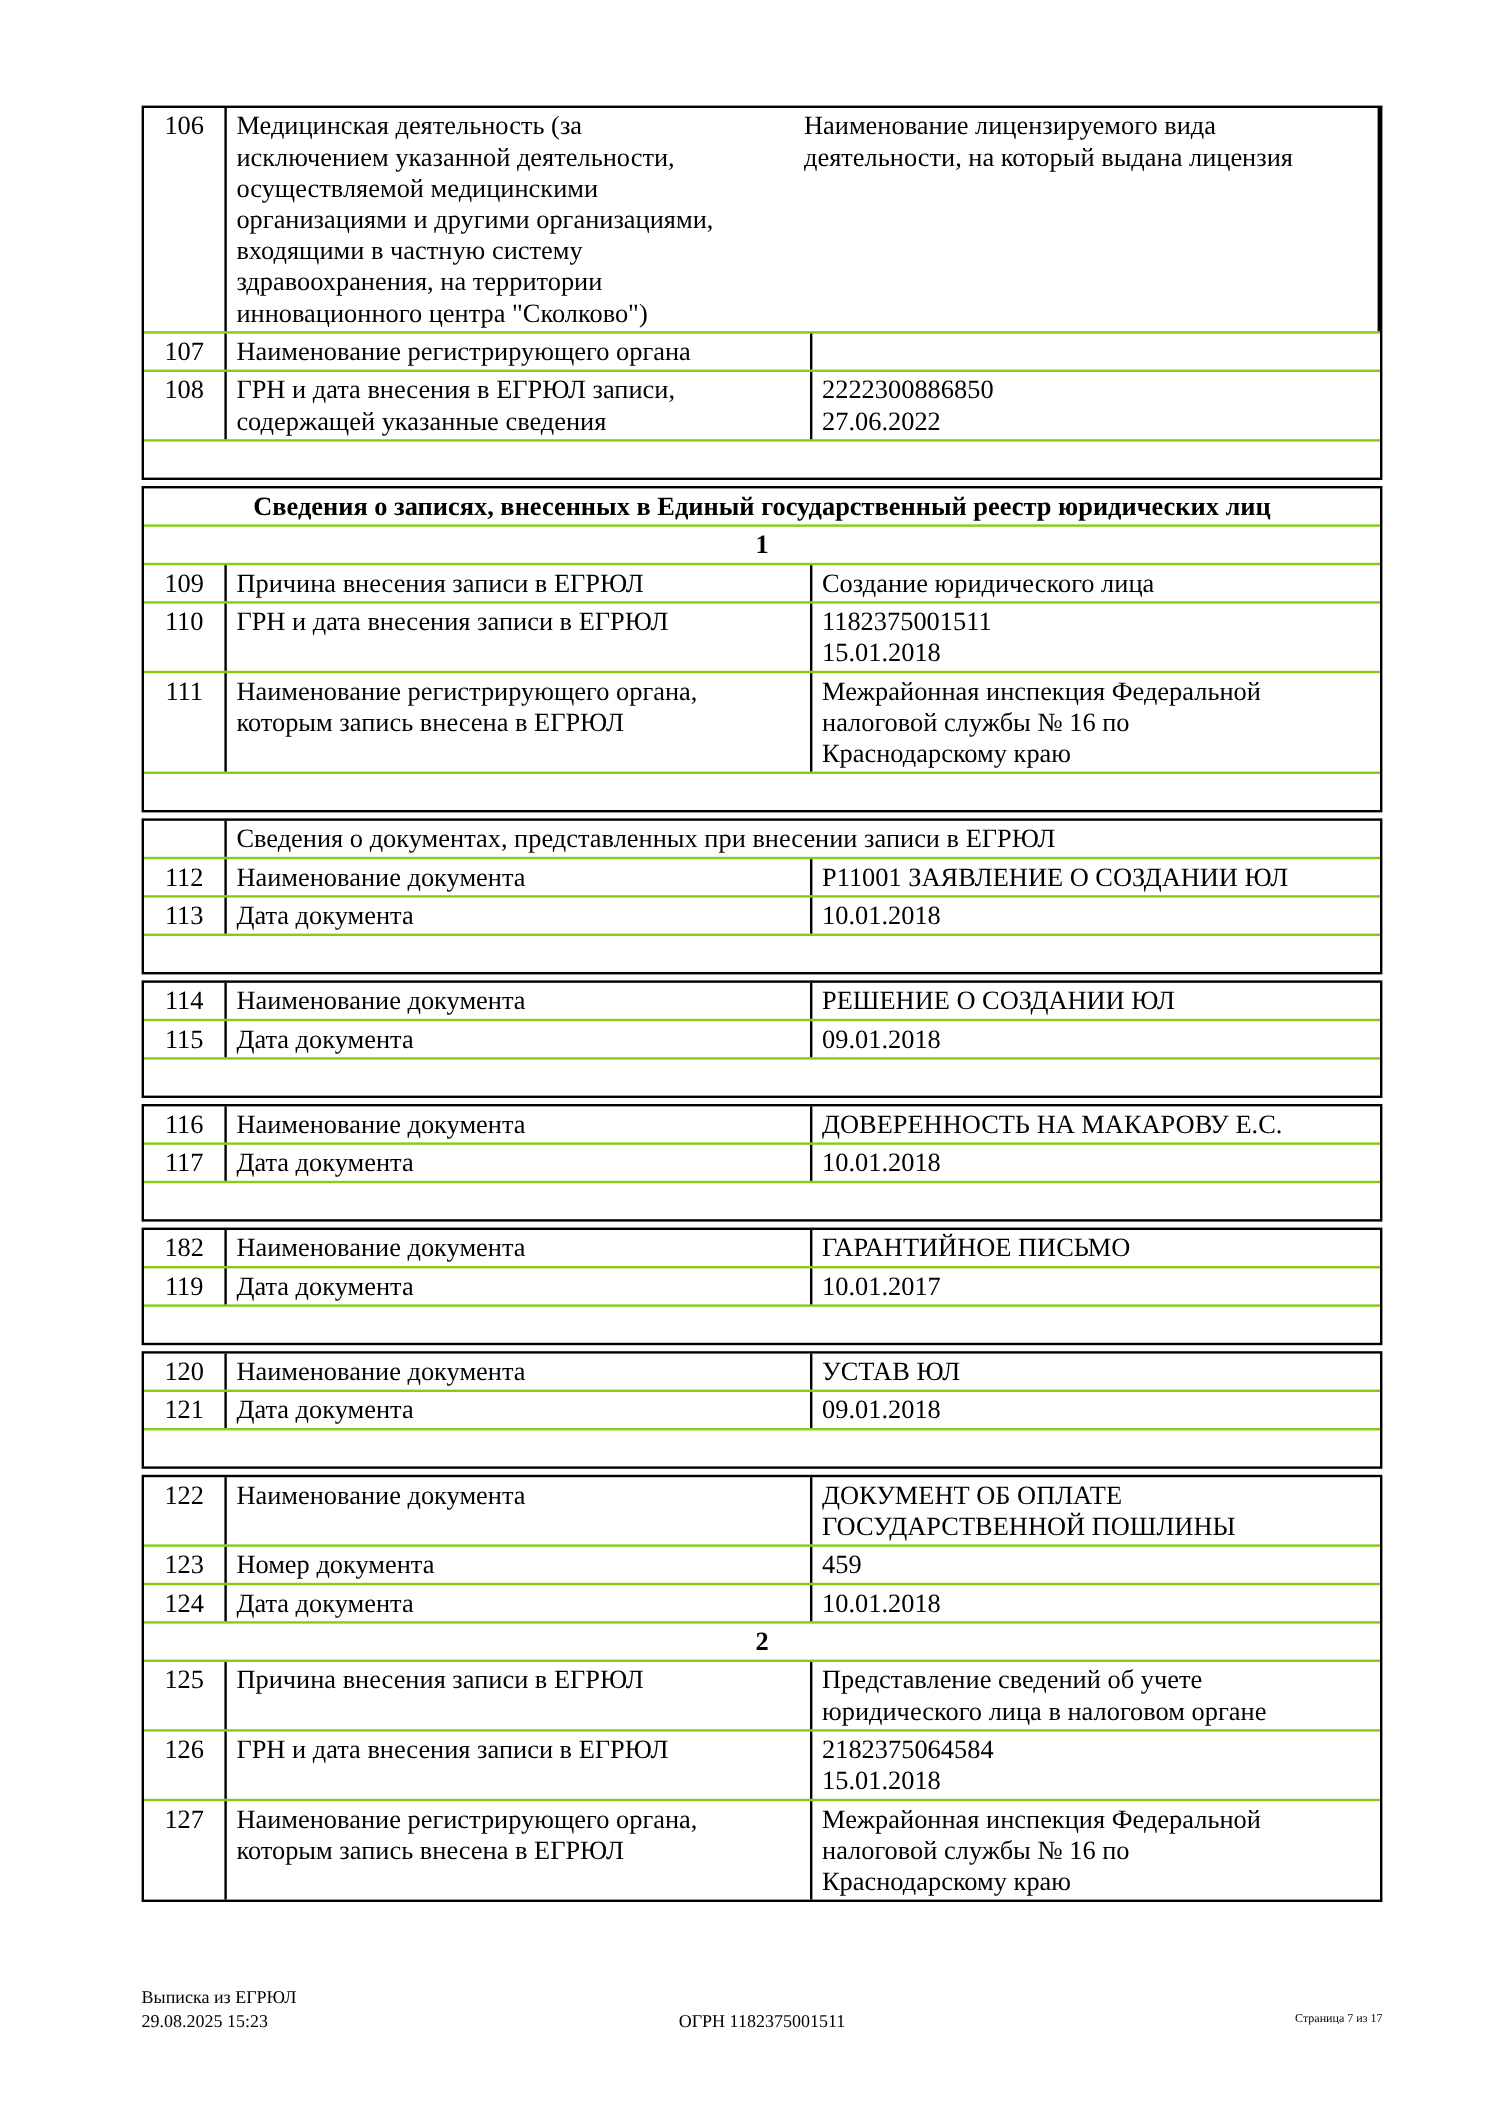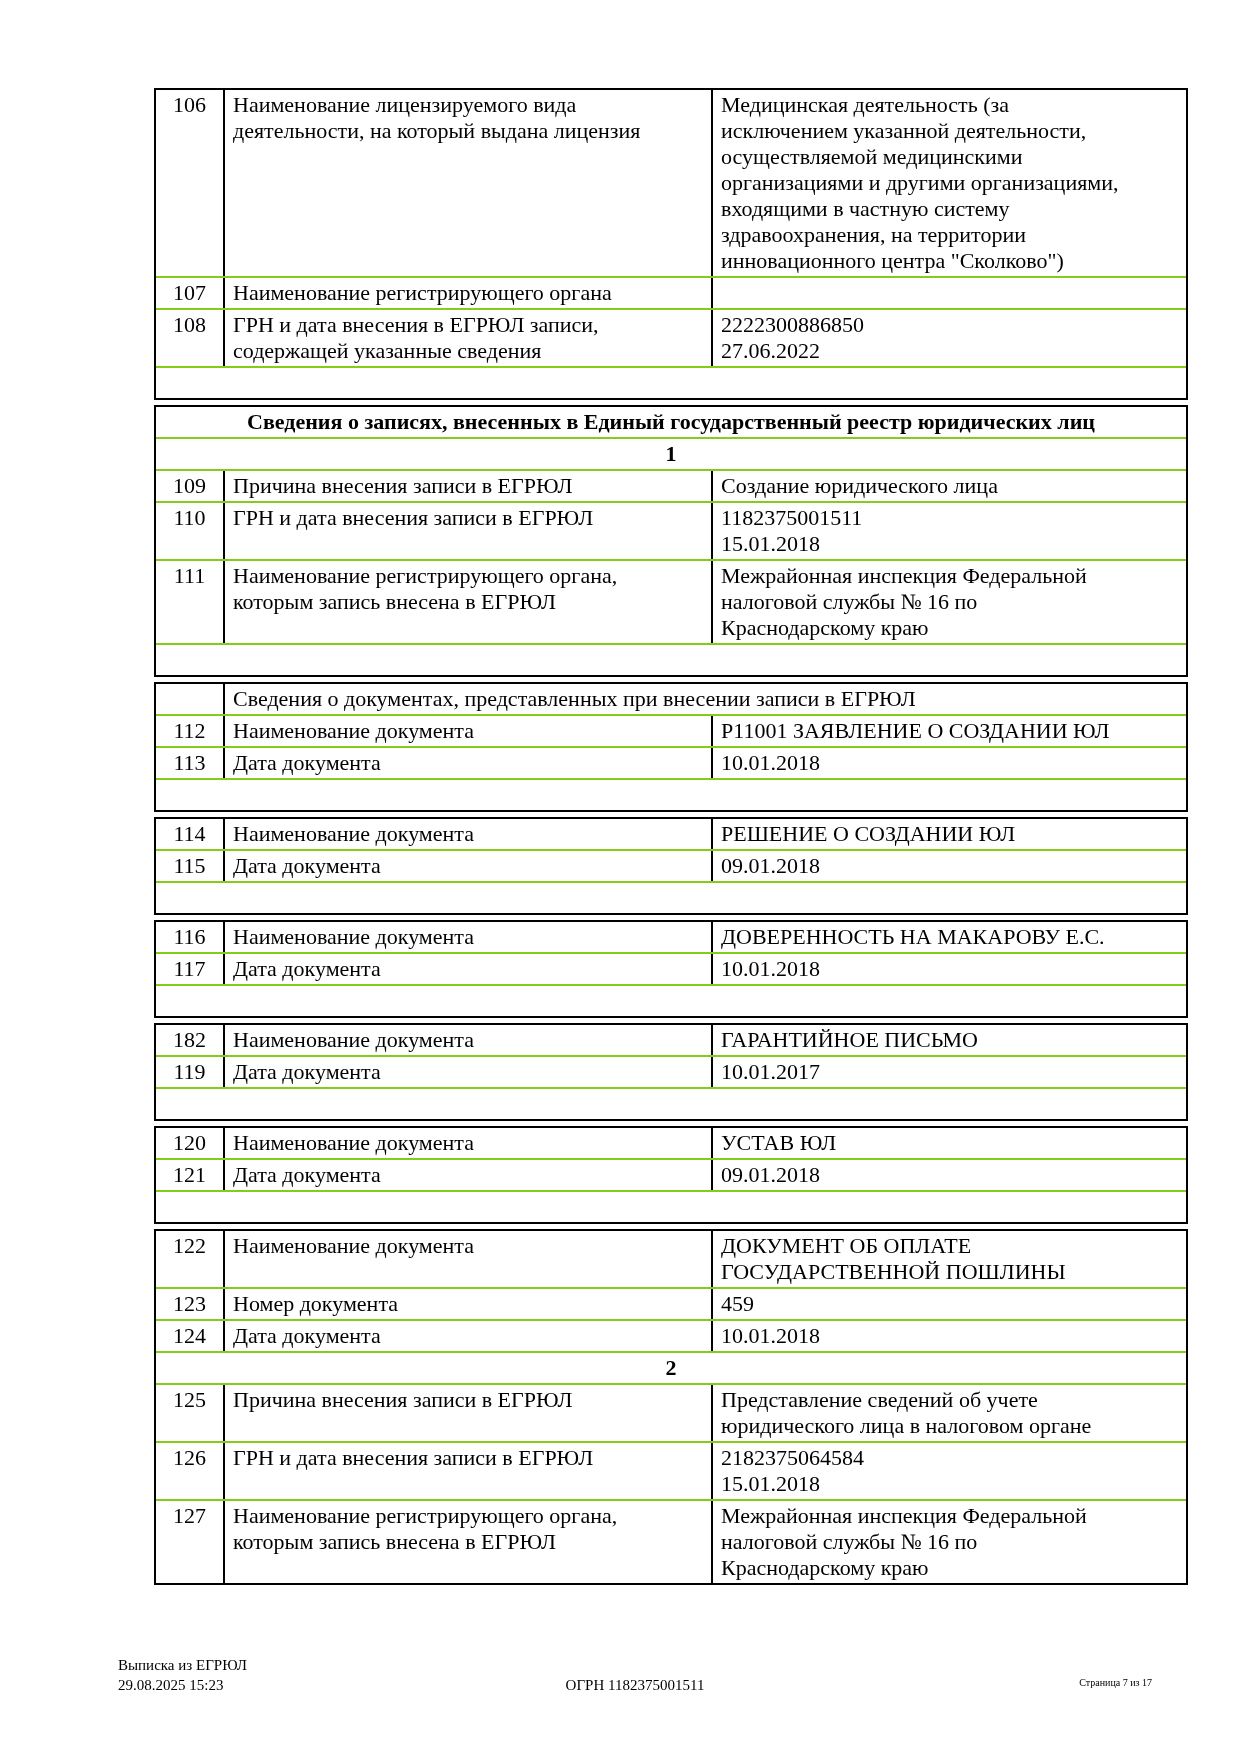--- a/index.html
+++ b/index.html
@@ -14,21 +14,20 @@
     background: #ffffff;
     font-family: "Liberation Serif", "DejaVu Serif", serif;
     color: #000000;
     overflow: hidden;
   }
   .tablewrap {
     position: absolute;
     left: 118px;
     top: 88px;
     width: 1034px;
-    margin-left: 36px;
   }
   .segment {
     border: 2px solid #000;
     box-sizing: border-box;
     margin-bottom: 5px;
     background: #fff;
   }
   .trow {
     display: flex;
     align-items: stretch;
@@ -88,29 +87,29 @@
   }
 </style>
 </head>
 <body>
 
 <div class="page">
   <div class="tablewrap" id="tablewrap">
       <div class="segment">
         <div class="trow">
           <div class="cell cnum">106</div>
-          <div class="cell clabel">Наименование лицензируемого вида
-деятельности, на который выдана лицензия</div>
           <div class="cell cval">Медицинская деятельность (за
 исключением указанной деятельности,
 осуществляемой медицинскими
 организациями и другими организациями,
 входящими в частную систему
 здравоохранения, на территории
 инновационного центра "Сколково")</div>
+          <div class="cell clabel">Наименование лицензируемого вида
+деятельности, на который выдана лицензия</div>
         </div>
         <div class="trow">
           <div class="cell cnum">107</div>
           <div class="cell clabel">Наименование регистрирующего органа</div>
         </div>
         <div class="trow">
           <div class="cell cnum">108</div>
           <div class="cell clabel">ГРН и дата внесения в ЕГРЮЛ записи,
 содержащей указанные сведения</div>
           <div class="cell cval">2222300886850

